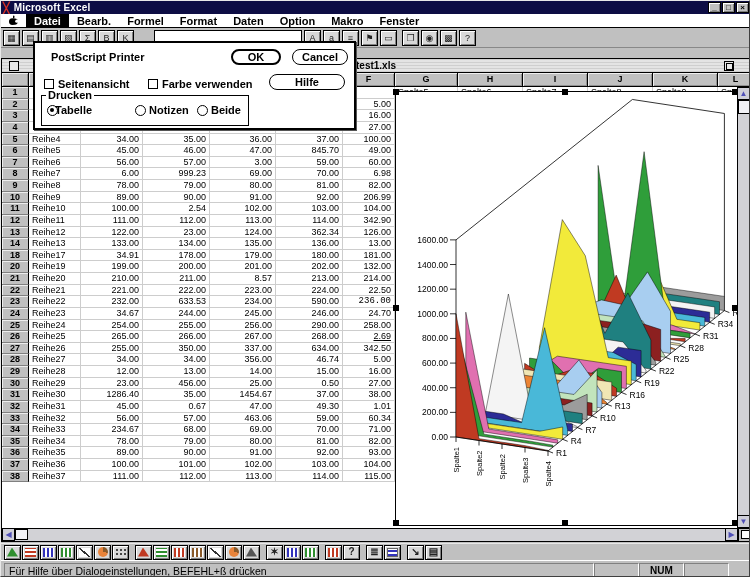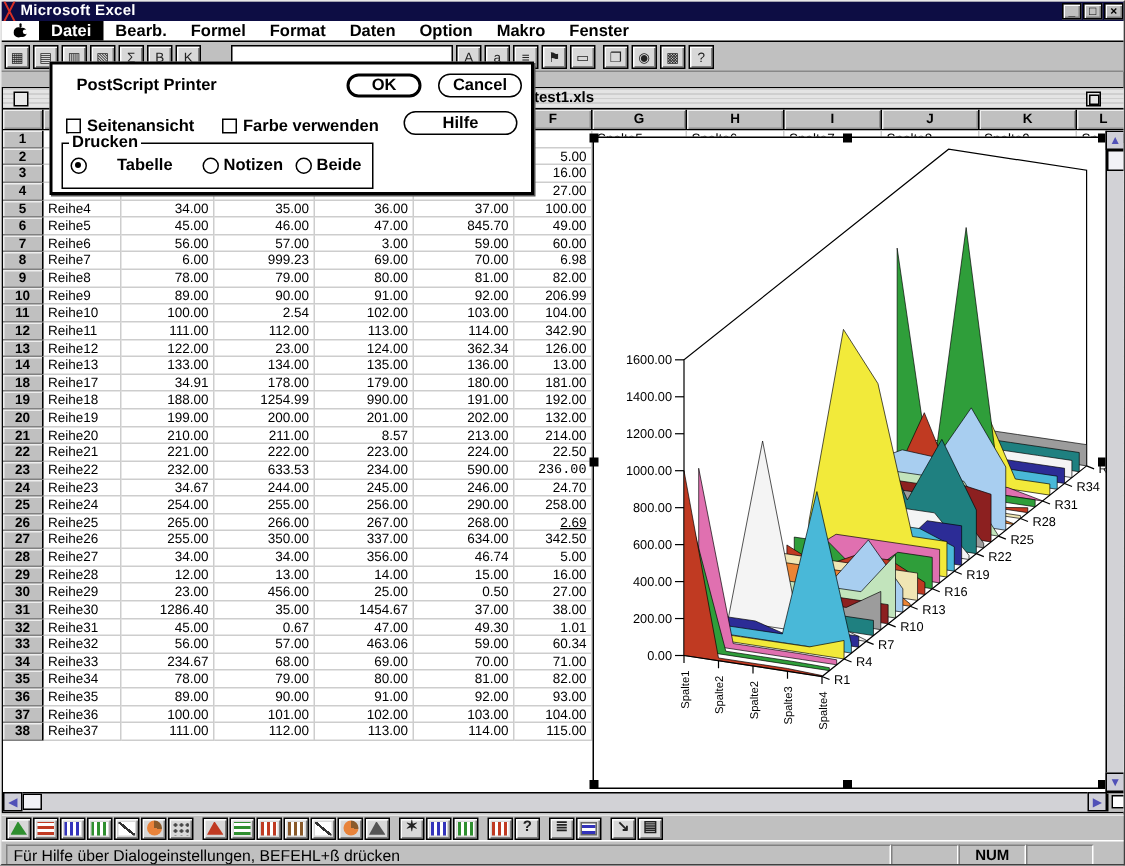--- a/index.html
+++ b/index.html
@@ -403,35 +403,20 @@
           <span class="gcell gnum" style="width: 67px;">180.00</span>
           <span class="gcell gnum" style="width: 52px;">181.00</span>
           <span class="gcell glab" style="width: 63px;"></span>
           <span class="gcell glab" style="width: 65px;"></span>
           <span class="gcell glab" style="width: 65px;"></span>
           <span class="gcell glab" style="width: 65px;"></span>
           <span class="gcell glab" style="width: 65px;"></span>
           <span class="gcell glab" style="width: 36px;"></span>
         </div>
         <div class="grow">
-          <span class="gcell ggut" style="width: 27px;">19</span>
-          <span class="gcell glab" style="width: 52px;">Reihe18</span>
-          <span class="gcell gnum" style="width: 62px;">188.00</span>
-          <span class="gcell gnum" style="width: 67px;">1254.99</span>
-          <span class="gcell gnum" style="width: 66px;">990.00</span>
-          <span class="gcell gnum" style="width: 67px;">191.00</span>
-          <span class="gcell gnum" style="width: 52px;">192.00</span>
-          <span class="gcell glab" style="width: 63px;"></span>
-          <span class="gcell glab" style="width: 65px;"></span>
-          <span class="gcell glab" style="width: 65px;"></span>
-          <span class="gcell glab" style="width: 65px;"></span>
-          <span class="gcell glab" style="width: 65px;"></span>
-          <span class="gcell glab" style="width: 36px;"></span>
-        </div>
-        <div class="grow">
           <span class="gcell ggut" style="width: 27px;">20</span>
           <span class="gcell glab" style="width: 52px;">Reihe19</span>
           <span class="gcell gnum" style="width: 62px;">199.00</span>
           <span class="gcell gnum" style="width: 67px;">200.00</span>
           <span class="gcell gnum" style="width: 66px;">201.00</span>
           <span class="gcell gnum" style="width: 67px;">202.00</span>
           <span class="gcell gnum" style="width: 52px;">132.00</span>
           <span class="gcell glab" style="width: 63px;"></span>
           <span class="gcell glab" style="width: 65px;"></span>
           <span class="gcell glab" style="width: 65px;"></span>
@@ -905,21 +890,21 @@
     <button class="dlg-btn" style="left:196px;top:6px;width:50px;">OK</button>
     <button class="dlg-btn" style="left:257px;top:6px;width:56px;border-width:1.5px;">Cancel</button>
     <span class="cb" style="left:9px;top:36px;"></span>
     <span class="cblab" style="left:23px;top:35px;">Seitenansicht</span>
     <span class="cb" style="left:113px;top:36px;"></span>
     <span class="cblab" style="left:127px;top:35px;">Farbe verwenden</span>
     <button class="dlg-btn" style="left:234px;top:31px;width:76px;border-width:1.5px;">Hilfe</button>
     <div class="grp">
       <span class="grplab">Drucken</span>
       <span class="radio on" style="left:5px;top:9px;"></span>
-      <span class="radlab" style="left:36px;top:8px;text-align:center;">Tabelle</span>
+      <span class="radlab" style="left:13px;top:8px;text-align:center;">Tabelle</span>
       <span class="radio" style="left:93px;top:9px;"></span>
       <span class="radlab" style="left:107px;top:8px;">Notizen</span>
       <span class="radio" style="left:155px;top:9px;"></span>
       <span class="radlab" style="left:169px;top:8px;">Beide</span>
     </div>
   </div>
 
 </div>
 
 </body></html>

